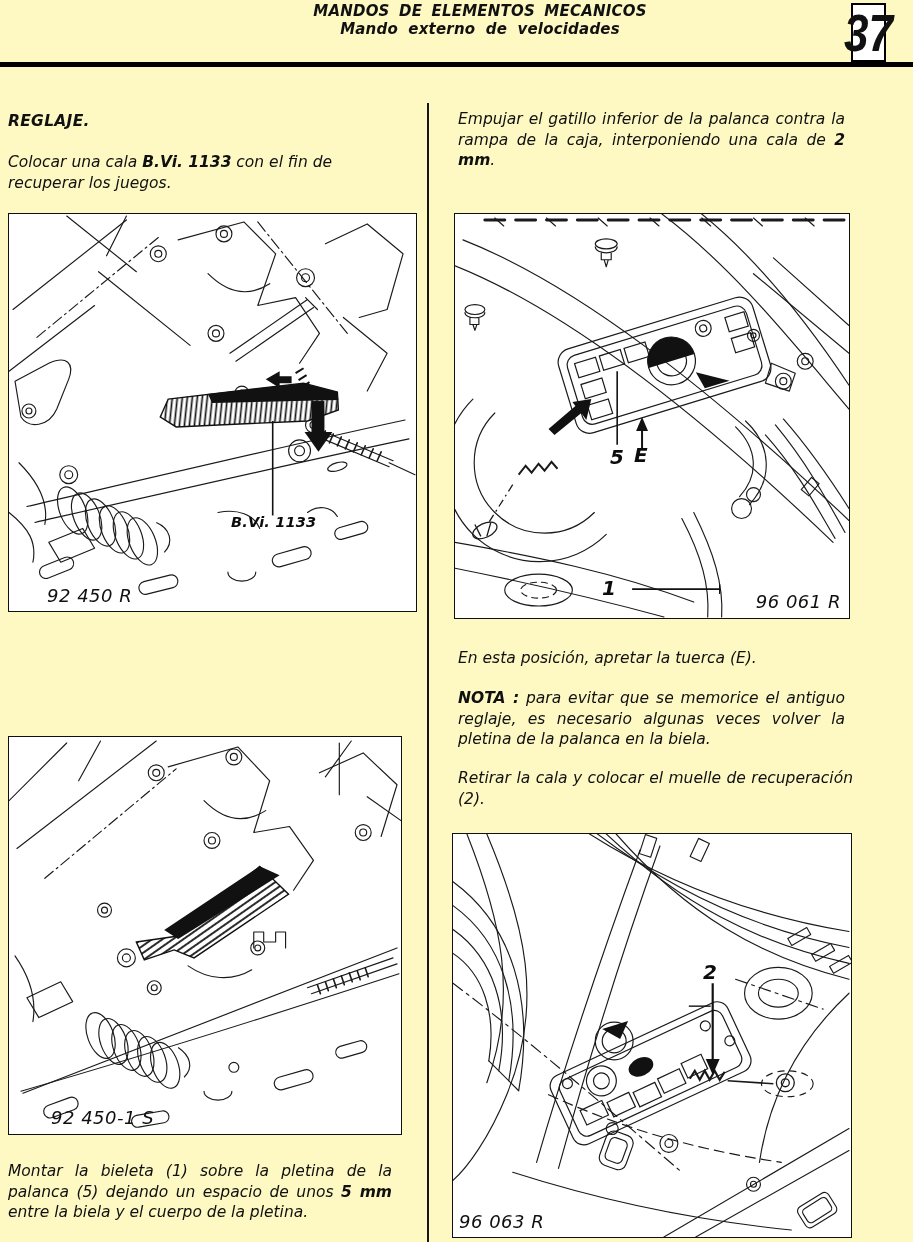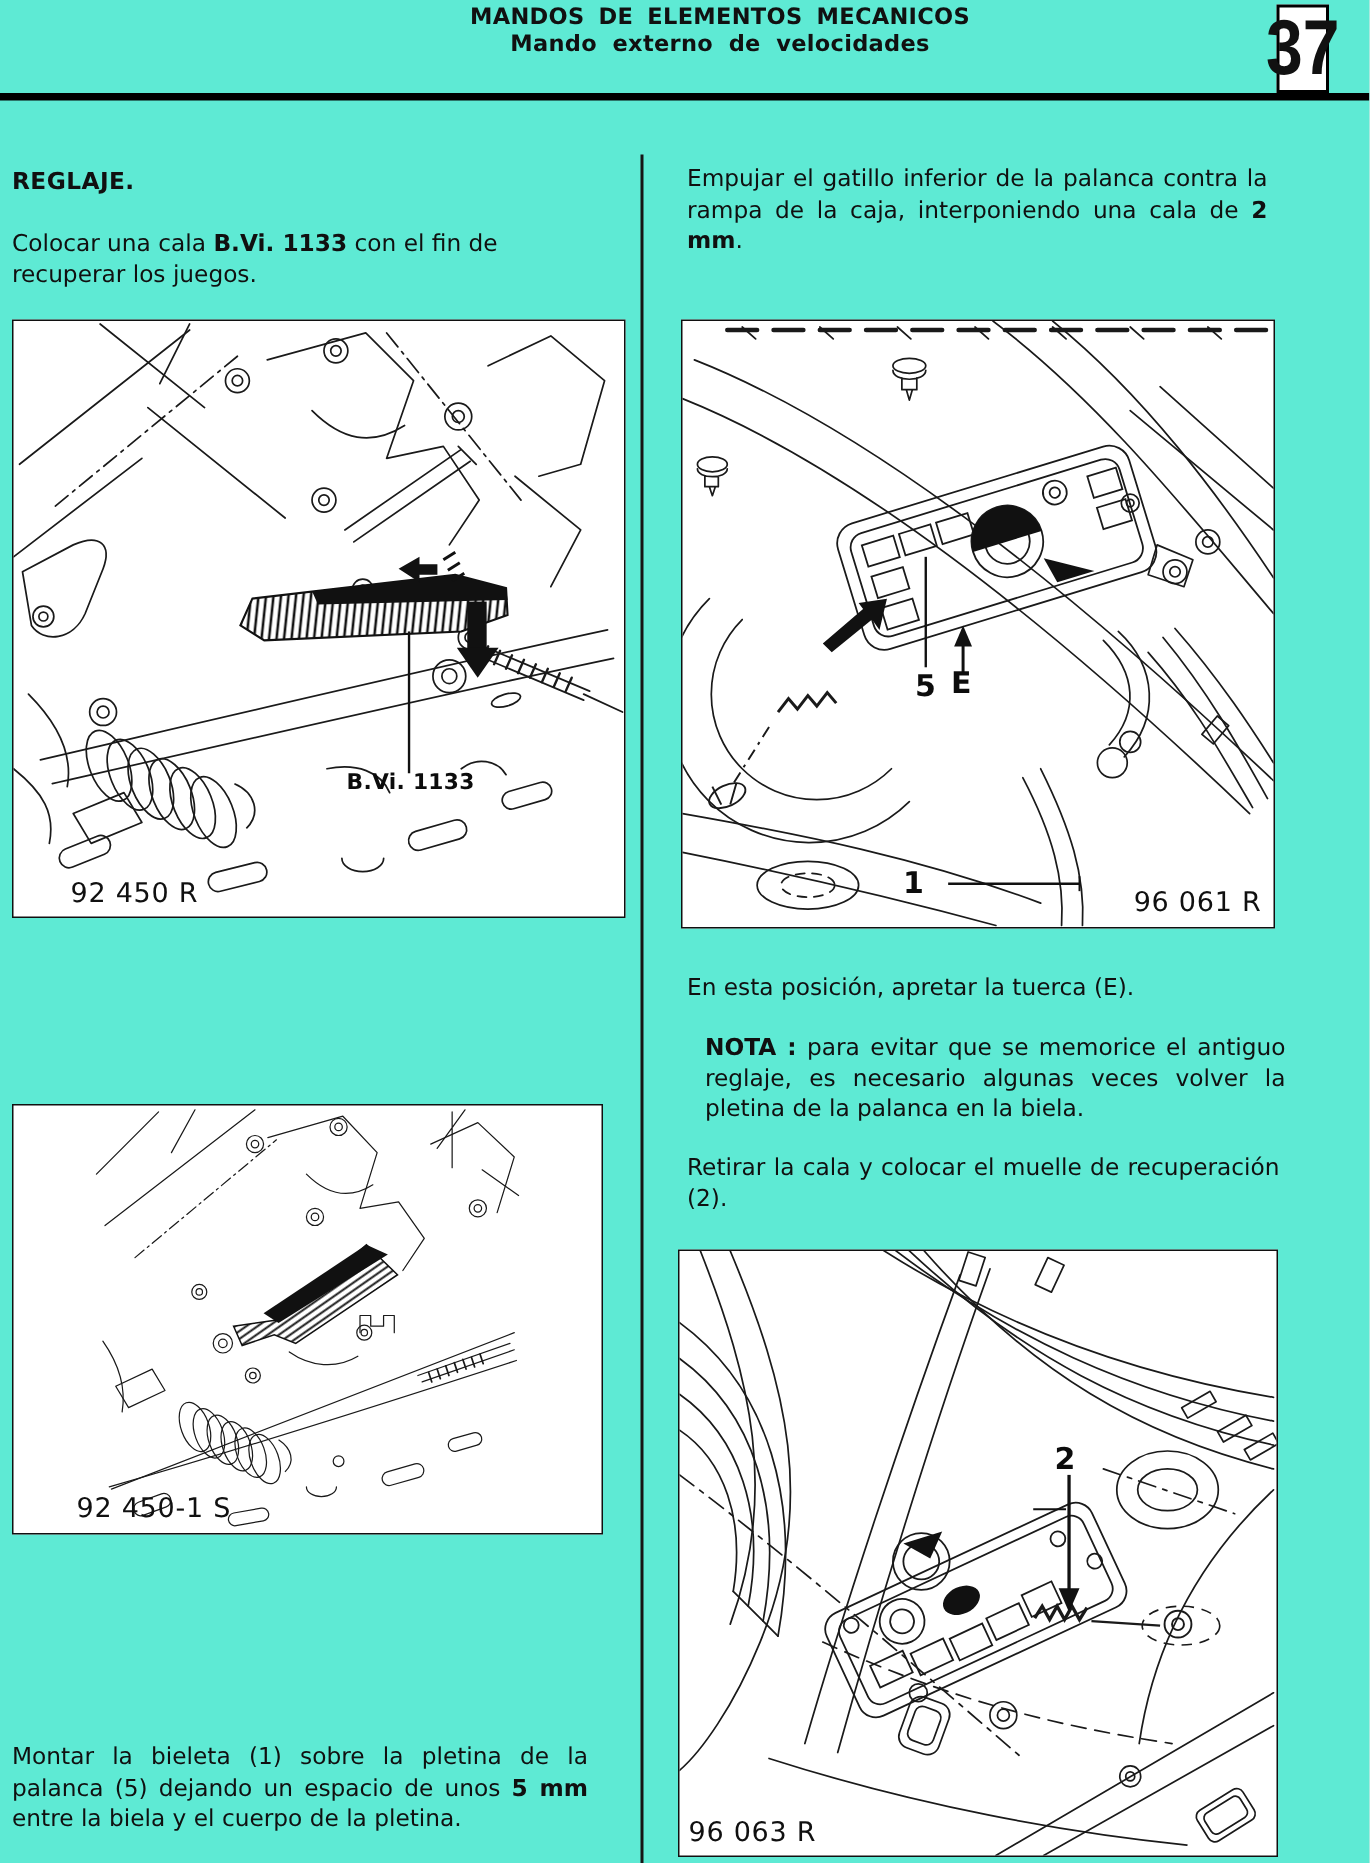--- a/index.html
+++ b/index.html
@@ -1,17 +1,17 @@
 <!DOCTYPE html>
 <html><head>
 <meta charset="utf-8">
 <style>
   html,body{margin:0;padding:0;background:#e8e8e8;}
-  .page{position:relative;width:913px;height:1242px;background:#5eead4;margin:0 auto;
-        font-family:"DejaVu Sans",sans-serif;color:#111;overflow:hidden;}
+  .page{position:relative;width:913px;height:1242px;background:#fef9c3;margin:0 auto;
+        font-family:"DejaVu Sans",sans-serif;color:#111;overflow:hidden;font-style:italic;}
   
   .titles{position:absolute;left:60px;top:3px;width:840px;text-align:center;line-height:1.12;}
   .t1{font-size:15px;font-weight:bold;word-spacing:4px;letter-spacing:.2px;}
   .t2{font-size:15px;font-weight:bold;word-spacing:5px;letter-spacing:.2px;margin-top:1px;}
   .secbox{position:absolute;left:851px;top:3px;width:35px;height:59px;border:2.5px solid #000;
           box-sizing:border-box;display:flex;align-items:center;justify-content:center;background:#fff;}
   .secbox span{font-family:"Liberation Sans",sans-serif;font-weight:bold;font-size:44px;
                transform:scaleY(1.18);line-height:1;}
   .hrule{position:absolute;left:0;top:62px;width:913px;height:4.5px;background:#000;}
   .vdiv{position:absolute;left:427px;top:103px;width:1.8px;height:1139px;background:#161616;}
@@ -117,21 +117,21 @@
         <rect x="304" y="188" width="13" height="32"></rect>
         <polygon points="297,219 325,219 311,239"></polygon>
       </g>
       <line x1="265" y1="208" x2="265" y2="303" stroke="#111" stroke-width="1.6"></line>
     </svg>
     <span class="callout co-bvi" style="left:222px;top:300px;">B.Vi. 1133</span>
     <span class="figref" style="left:38px;bottom:5px;">92 450 R</span>
   </figure>
 
 
-  <figure class="fig" style="left:8px;top:736px;width:394px;height:287px;">
+  <figure class="fig" style="left:8px;top:736px;width:394px;height:399px;">
     <svg viewBox="0 0 394 399">
       <defs>
         <pattern id="p2h" patternUnits="userSpaceOnUse" width="6" height="6" patternTransform="rotate(55)">
           <rect width="6" height="6" fill="#fff"></rect>
           <line x1="3" y1="0" x2="3" y2="6" stroke="#141414" stroke-width="1.8"></line>
         </pattern>
       </defs>
       <g stroke="#1a1a1a" fill="none" stroke-width="1.15" stroke-linecap="round" stroke-linejoin="round">
         <path d="M8,112 L148,4"></path>
         <path d="M36,142 L168,32" stroke-dasharray="11 4 2 4"></path>
@@ -258,21 +258,21 @@
       </g>
     </svg>
     <span class="callout co-big" style="left:155px;top:231px;">5</span>
     <span class="callout co-big" style="left:179px;top:229px;">E</span>
     <span class="callout co-big" style="left:147px;top:362px;">1</span>
     <span class="figref" style="right:8px;bottom:6px;">96 061 R</span>
   </figure>
 
   <p class="body" style="left:458px;top:648px;width:400px;">En esta posición, apretar la tuerca (E).</p>
 
-  <p class="body jst" style="left:458px;top:688px;width:387px;margin-left:12px;"><b>NOTA :</b><span> para evitar que se memorice el antiguo reglaje, es necesario algunas veces volver la pletina de la palanca en la biela.</span></p>
+  <p class="body jst" style="left:458px;top:688px;width:387px;"><b>NOTA :</b><span> para evitar que se memorice el antiguo reglaje, es necesario algunas veces volver la pletina de la palanca en la biela.</span></p>
 
   <p class="body jst" style="left:458px;top:768px;width:395px;">Retirar la cala y colocar el muelle de recuperación (2).</p>
 
   <figure class="fig" style="left:452px;top:833px;width:400px;height:405px;">
     <svg viewBox="0 0 400 405">
       <g stroke="#1a1a1a" fill="none" stroke-width="1.15" stroke-linecap="round" stroke-linejoin="round">
         <path d="M128,-6 C210,48 300,82 398,98"></path>
         <path d="M140,-4 C220,58 304,96 398,114"></path>
         <path d="M152,-2 C228,70 306,110 398,130"></path>
         <path d="M164,0 C236,82 310,124 398,146"></path>

